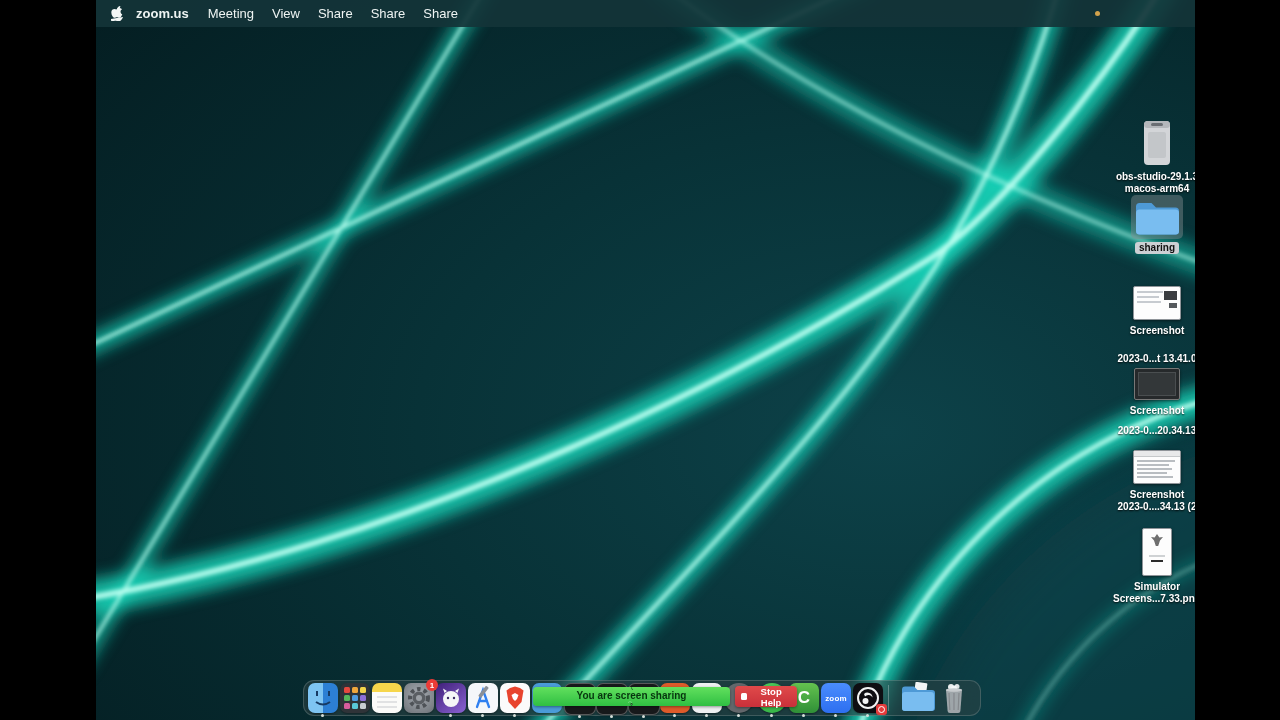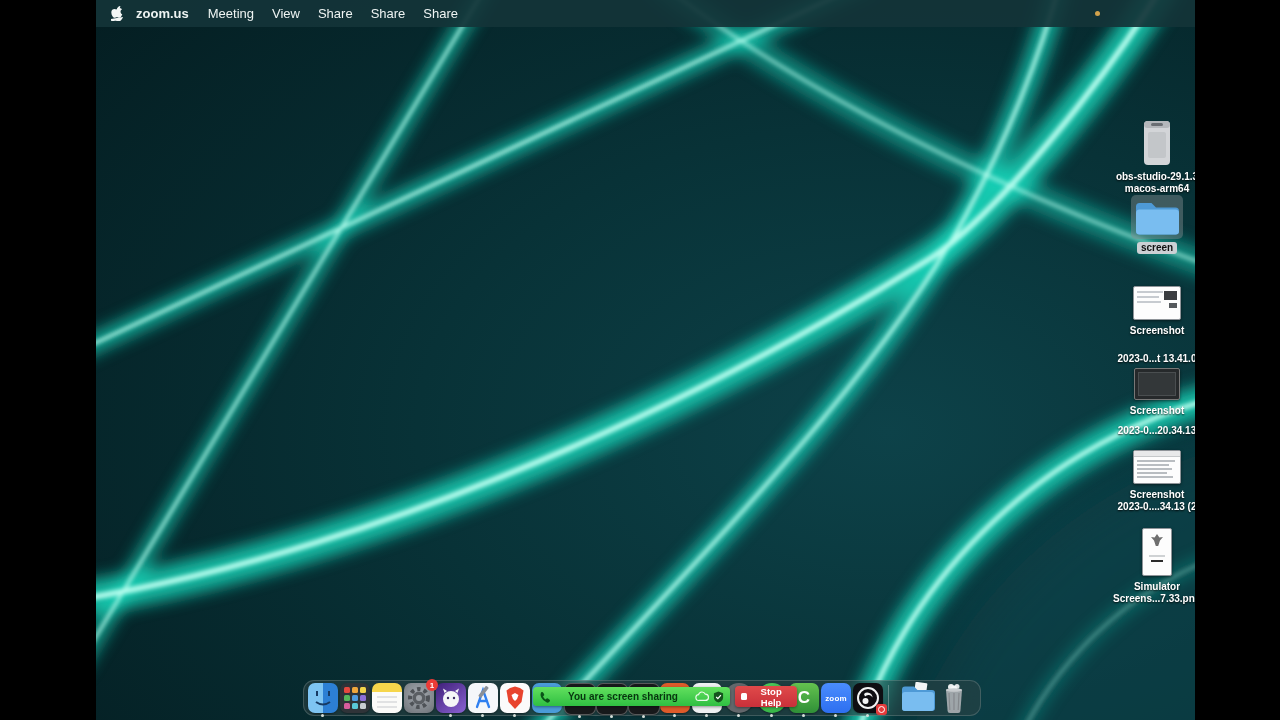--- a/index.html
+++ b/index.html
@@ -75,21 +75,21 @@
   .di.obs{background:#0e0e12;}
   .obsbadge{position:absolute;right:-4px;bottom:-2px;width:11px;height:11px;border-radius:3px;background:#e33b3b;
     display:flex;align-items:center;justify-content:center;}
   .obsbadge i{width:5px;height:5px;border-radius:50%;border:1.5px solid #fff;display:block;}
   .dsep{position:absolute;left:584px;top:4px;width:1px;height:26px;background:rgba(255,255,255,.28);}
   .di.dockfolder,.di.trash{width:34px;height:32px;top:1px;background:transparent;box-shadow:none;border-radius:0;}
 
   
   #sharebar{position:absolute;left:437px;top:687px;width:197px;height:19px;z-index:40;
     background:linear-gradient(#62e05e,#2fbf42);border-radius:4px;display:flex;align-items:center;
-    padding:0 6px;box-sizing:border-box;box-shadow:0 1px 3px rgba(0,0,0,.4);}
+    padding:0 6px;box-sizing:border-box;box-shadow:0 1px 3px rgba(0,0,0,.4);flex-direction:column;}
   #sharebar .msg{flex:1;text-align:center;font-size:10px;font-weight:bold;color:#07350e;}
   #stopshare{position:absolute;left:639px;top:686px;width:62px;height:21px;z-index:41;border:none;
     background:linear-gradient(#e04a4a,#c9303a);border-radius:4px;display:flex;align-items:center;
     justify-content:center;gap:4px;color:#fff;font-size:9.5px;font-weight:bold;cursor:pointer;
     box-shadow:0 1px 3px rgba(0,0,0,.4);font-family:"Liberation Sans",sans-serif;}
   #stopshare .sq{width:7px;height:7px;border-radius:1.5px;background:#fff;}
 </style>
 </head>
 <body>
 
@@ -166,21 +166,21 @@
     <span class="lbl" style="margin-top:0;">macos-arm64</span>
   </div>
 
   <div class="dicon selected" style="left:1013px;top:195px;">
     <span class="art">
       <svg width="46" height="38" viewBox="0 0 46 37">
         <path d="M2 8 q0-3.5 3.5-3.5 h12 l4.5 4.5 h19.5 q3.5 0 3.5 3.5 v20 q0 3.5-3.5 3.5 h-36 q-3.5 0-3.5-3.5 Z" fill="#4e9ad6"></path>
         <rect x="2" y="11" width="43" height="25" rx="3.5" fill="#79bdf0"></rect>
       </svg>
     </span>
-    <span class="lbl">screen</span>
+    <span class="lbl">sharing</span>
   </div>
 
   <div class="dicon" style="left:1013px;top:286px;">
     <span class="art thumb web">
       <i class="bar" style="position:absolute;"></i>
           <i class="bar b2"></i>
           <i class="bar b3"></i>
       <i class="pic"></i>
           <i class="pic2"></i>
     </span>

